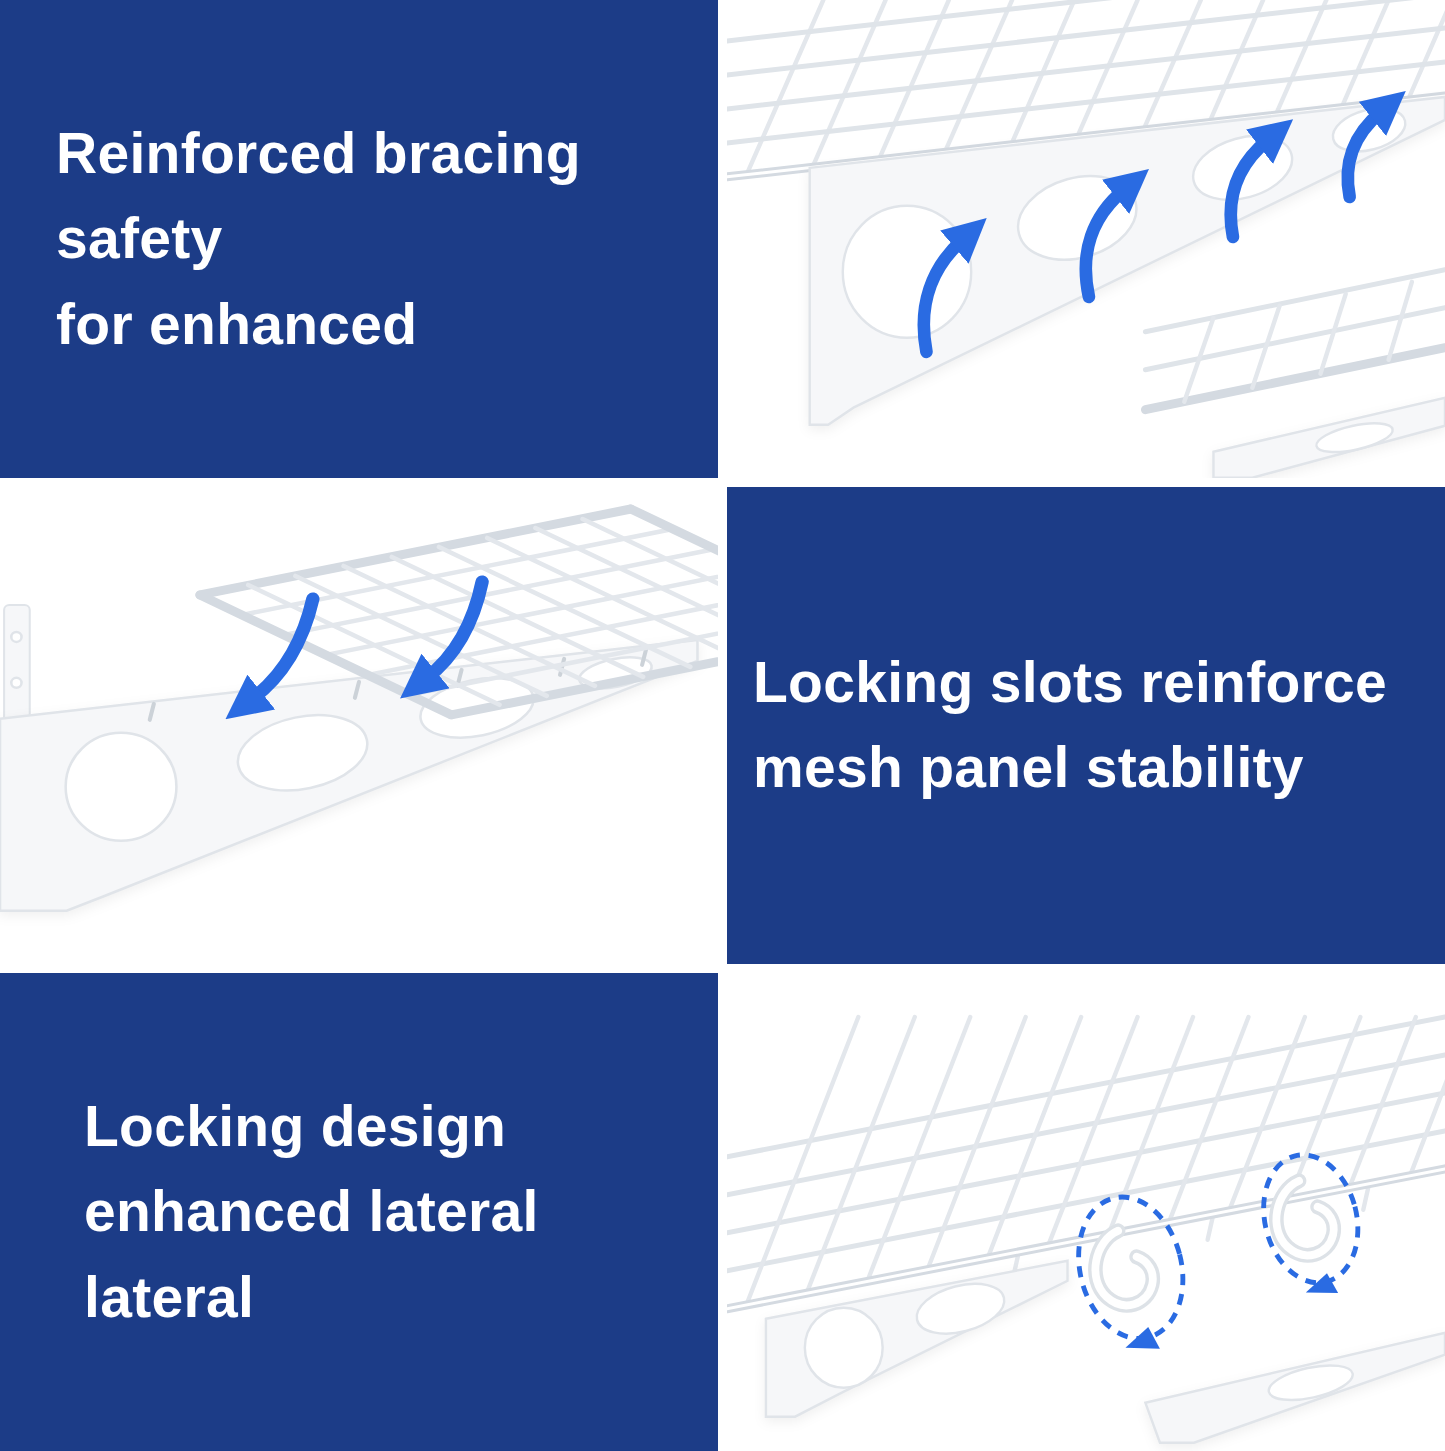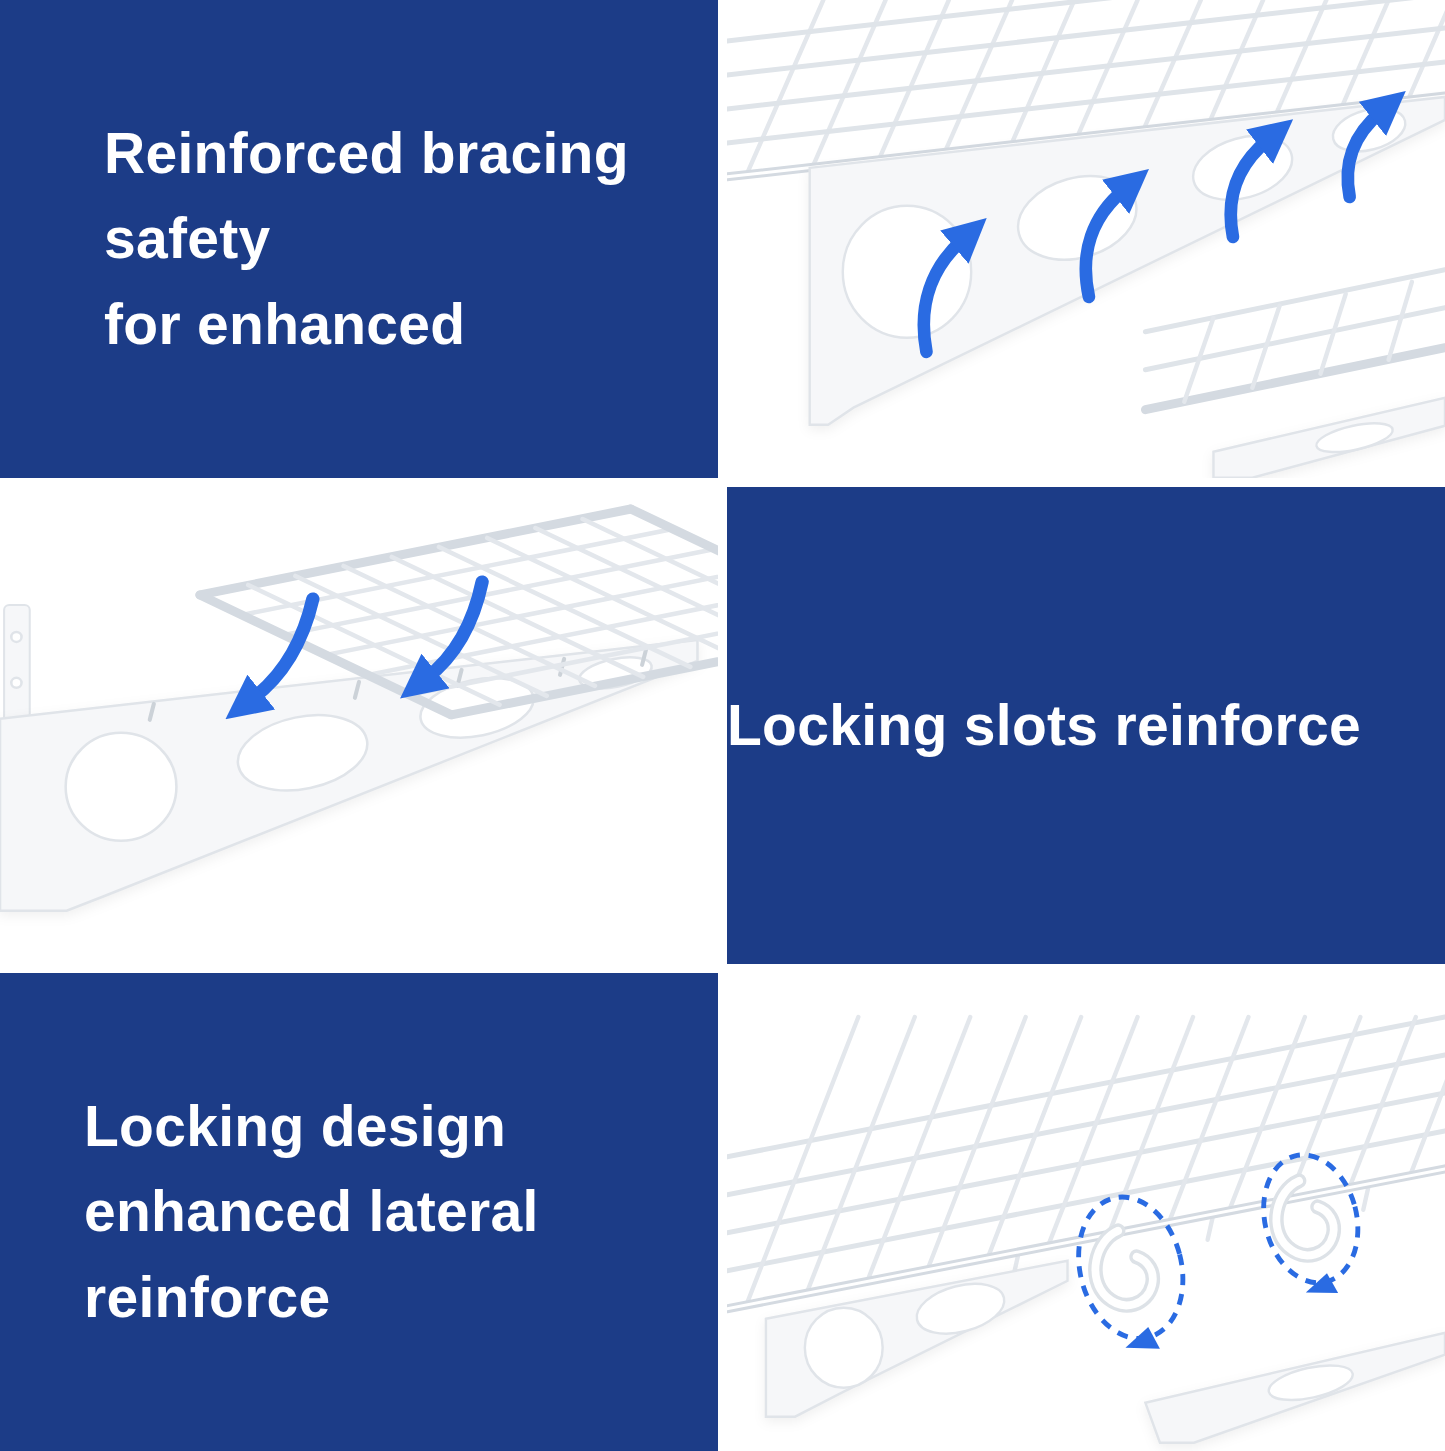--- a/index.html
+++ b/index.html
@@ -19,22 +19,22 @@
     display:flex;align-items:center;
   }
   .feature-text{
     color:var(--text,#ffffff);
     font-weight:700;
     font-size:57px;
     line-height:1.5;
     letter-spacing:0.3px;
   }
   .feature-text div{white-space:nowrap;}
-  .pad-f1{padding-left:104px;}
-  .pad-f2{}
+  .pad-f1{padding-left:56px;}
+  .pad-f2{padding-left:26px;}
   .pad-f3{padding-left:84px;}
   .cell.white svg{display:block;width:100%;height:100%;}
 
   
   .wire{stroke:#dfe4e9;stroke-width:5;stroke-linecap:round;fill:none;}
   .wire2{stroke:#e3e7ec;stroke-width:4.5;stroke-linecap:round;fill:none;}
   .wire-thick{stroke:#d4dae1;stroke-width:9;stroke-linecap:round;fill:none;}
   .wire-hi{stroke:#ffffff;stroke-width:3;stroke-linecap:round;fill:none;}
   .bracket{fill:#f6f7f9;stroke:#e0e4e9;stroke-width:2.5;filter:drop-shadow(0 4px 6px rgba(0,0,0,0.06));}
   .hole{fill:#ffffff;stroke:#e0e4e9;stroke-width:2.5;}
@@ -160,28 +160,29 @@
       <g>
         <path class="arrow" marker-end="url(#ah2)" d="M305,112 C296,152 277,188 246,212"></path>
         <path class="arrow" marker-end="url(#ah2)" d="M470,95 C462,134 445,168 416,191"></path>
       </g>
     </svg>
   </section>
 
   <section class="cell blue">
     <div class="feature-text pad-f2">
       <div>Locking slots reinforce</div>
+      <div>mesh panel stability</div>
     </div>
   </section>
 
   <section class="cell blue">
     <div class="feature-text pad-f3">
       <div>Locking design</div>
       <div>enhanced lateral</div>
-      <div>reinforce</div>
+      <div>lateral</div>
     </div>
   </section>
 
   <section class="cell white">
     <svg viewBox="0 0 738 478" preserveAspectRatio="none">
       <g>
         <line class="wire" x1="0" y1="298" x2="738" y2="158"></line>
         <line class="wire" x1="0" y1="260" x2="738" y2="120"></line>
         <line class="wire" x1="0" y1="222" x2="738" y2="82"></line>
         <line class="wire" x1="0" y1="184" x2="738" y2="44"></line>

